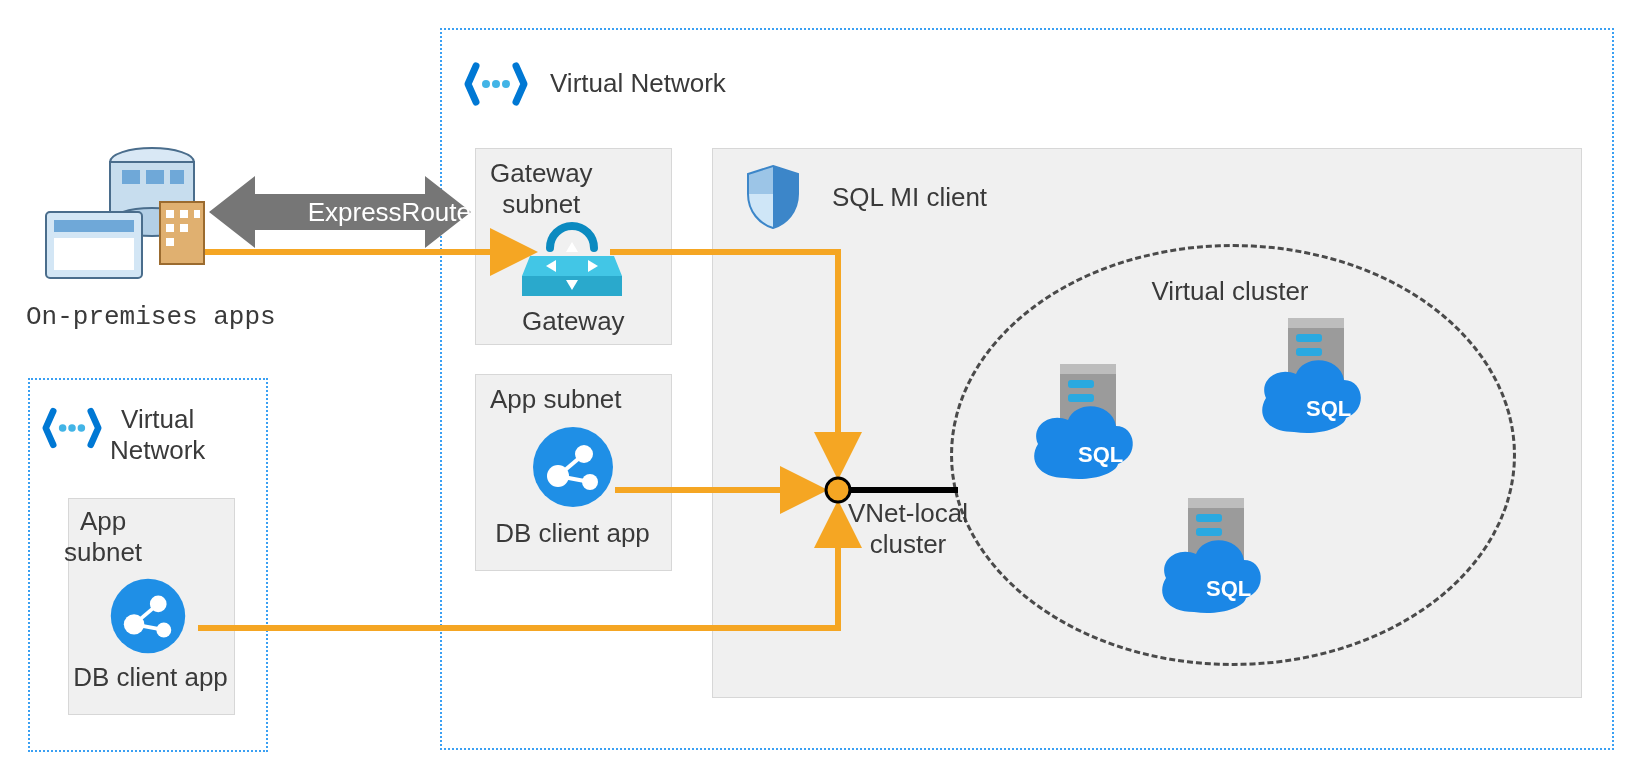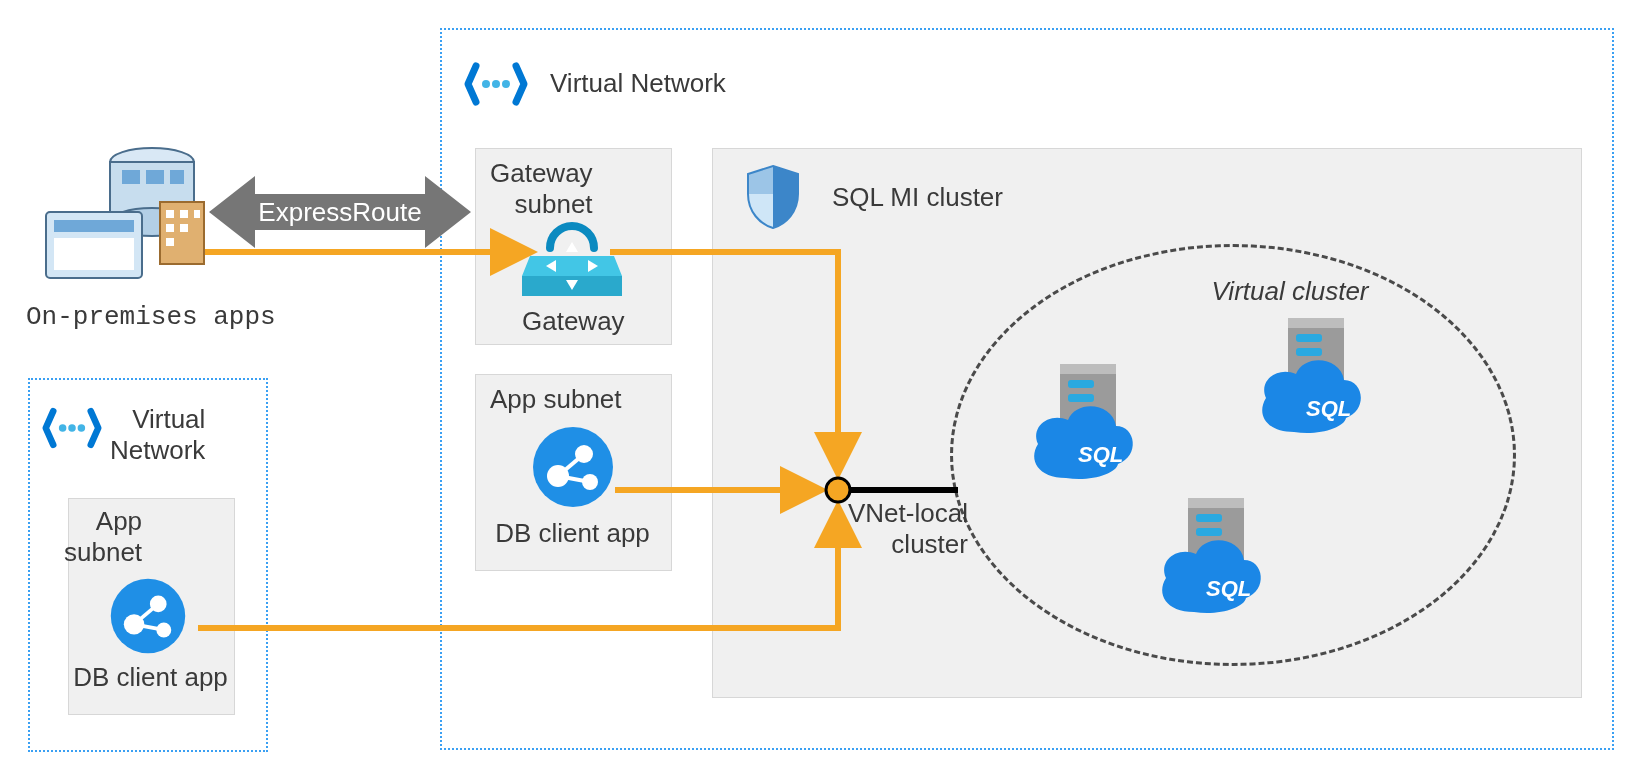--- a/index.html
+++ b/index.html
@@ -16,47 +16,47 @@
     width: 1641px;
     height: 775px;
   }
   .label {
     position: absolute;
     font-size: 26px;
     color: #3a3a3a;
     line-height: 1.2;
   }
   .label.center { text-align: center; }
-  .label.left { text-align: right; }
+  .label.left { text-align: center; }
   .dotted-box {
     position: absolute;
     border: 2px dotted #3aa0f3;
     background: transparent;
   }
   .grey-box {
     position: absolute;
     background: #f0f0f0;
     border: 1px solid #d7d7d7;
   }
   .dashed-ellipse {
     position: absolute;
     border: 3px dashed #4a4a4a;
     border-radius: 50%;
   }
   .big-arrow {
     position: absolute;
     display: flex;
     align-items: center;
-    justify-content: center;
+    justify-content: flex-end;
     color: #ffffff;
     font-size: 26px;
   }
   .big-arrow svg { position: absolute; left: 0; top: 0; }
   .big-arrow .text { position: relative; z-index: 2; }
-  .icon-box { position: absolute; font-style: italic; }
+  .icon-box { position: absolute; }
 </style>
 </head>
 <body>
 
 <div class="canvas">
 
   <div class="dotted-box" style="left:440px; top:28px; width:1170px; height:718px;"></div>
 
   <div class="dotted-box" style="left:28px; top:378px; width:236px; height:370px;"></div>
 
@@ -191,23 +191,23 @@
   </div>
   <div class="label center" style="left:68px; top:662px; width:165px;">DB client app</div>
 
   <div class="icon-box" style="left:744px; top:164px;">
     <svg width="58" height="66" viewBox="0 0 58 66">
       <path d="M29 2 L54 10 V30 C54 48 42 60 29 64 C16 60 4 48 4 30 V10 Z" fill="#cfe6f7" stroke="#3c86c9" stroke-width="2"></path>
       <path d="M29 2 L54 10 V30 C54 48 42 60 29 64 V2 Z" fill="#3c86c9"></path>
       <path d="M29 2 L4 10 V30 L29 30 Z" fill="#3c86c9" opacity="0.35"></path>
     </svg>
   </div>
-  <div class="label left" style="left:832px; top:182px;">SQL MI cluster</div>
-
-  <div class="label center" style="left:1140px; top:276px; width:300px;font-style:italic;">Virtual cluster</div>
+  <div class="label left" style="left:832px; top:182px;">SQL MI client</div>
+
+  <div class="label center" style="left:1080px; top:276px; width:300px;">Virtual cluster</div>
 
   <div class="label left" style="left:848px; top:498px; white-space:pre;">VNet-local
 cluster</div>
 
   <div class="icon-box" style="left:1020px; top:356px;">
     <svg width="120" height="130" viewBox="0 0 120 130">
       <rect x="40" y="8" width="56" height="100" rx="4" fill="#9b9b9b"></rect>
       <rect x="40" y="8" width="56" height="10" fill="#bdbdbd"></rect>
       <rect x="48" y="24" width="26" height="8" rx="3" fill="#2aa9e0"></rect>
       <rect x="48" y="38" width="26" height="8" rx="3" fill="#2aa9e0"></rect>

